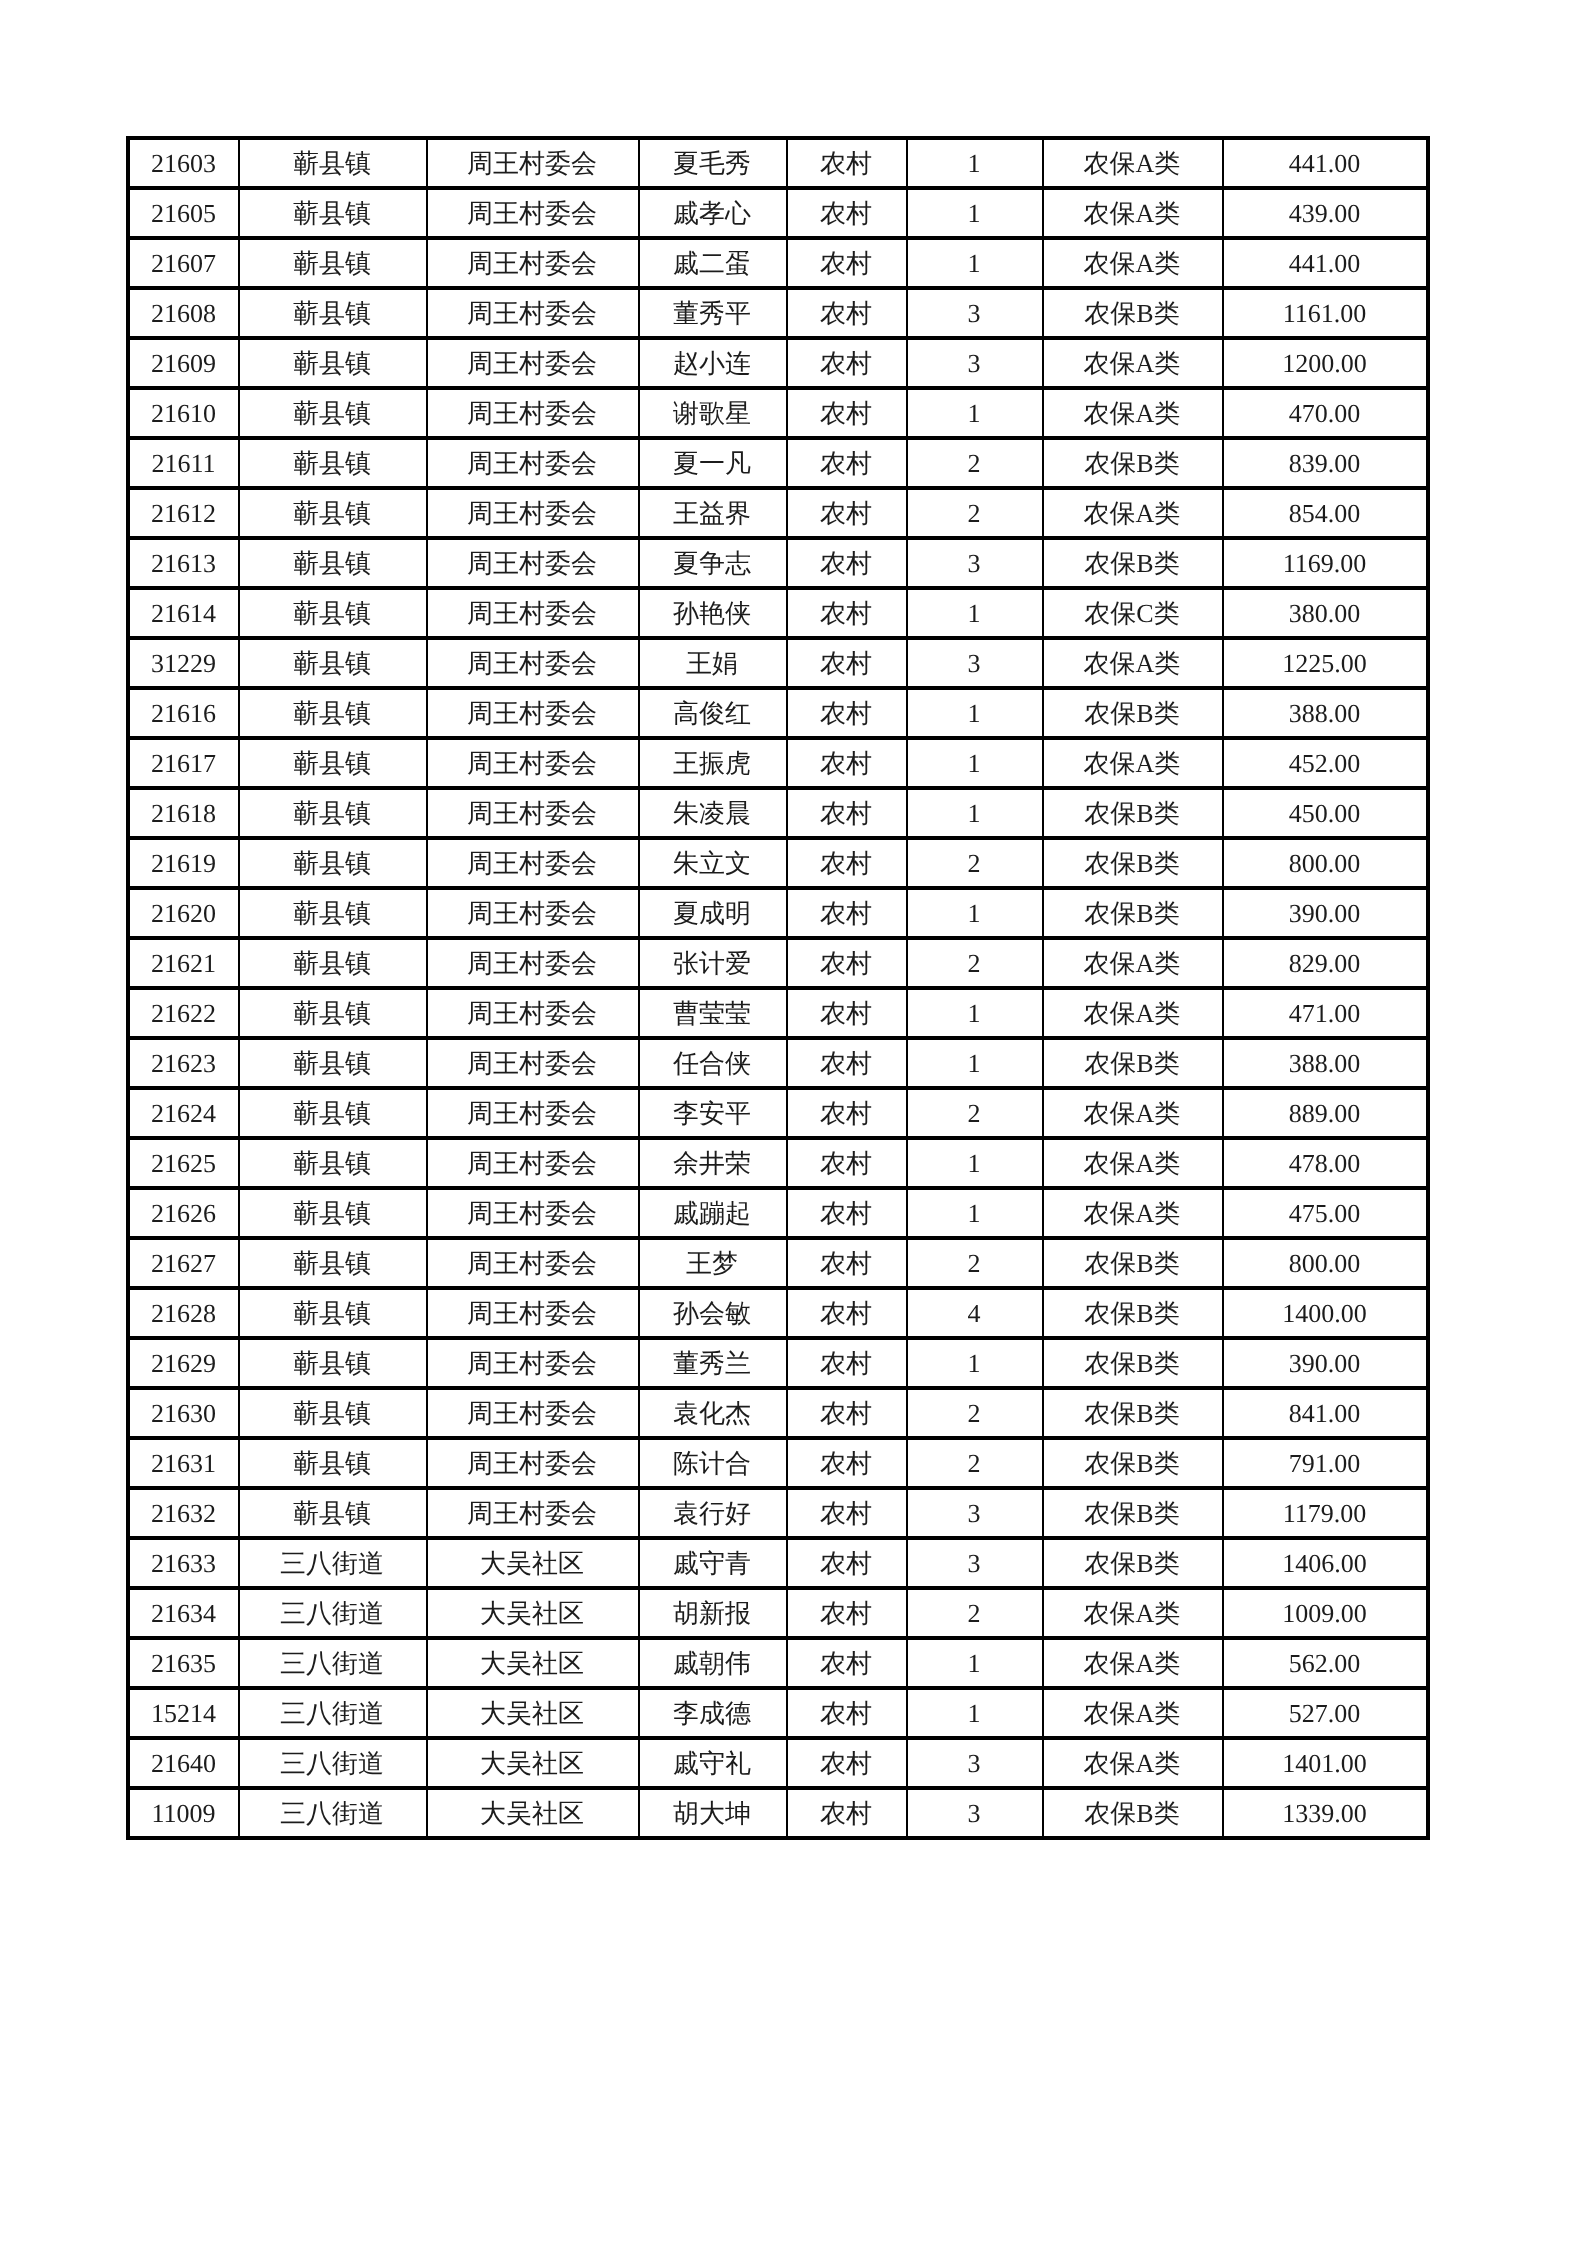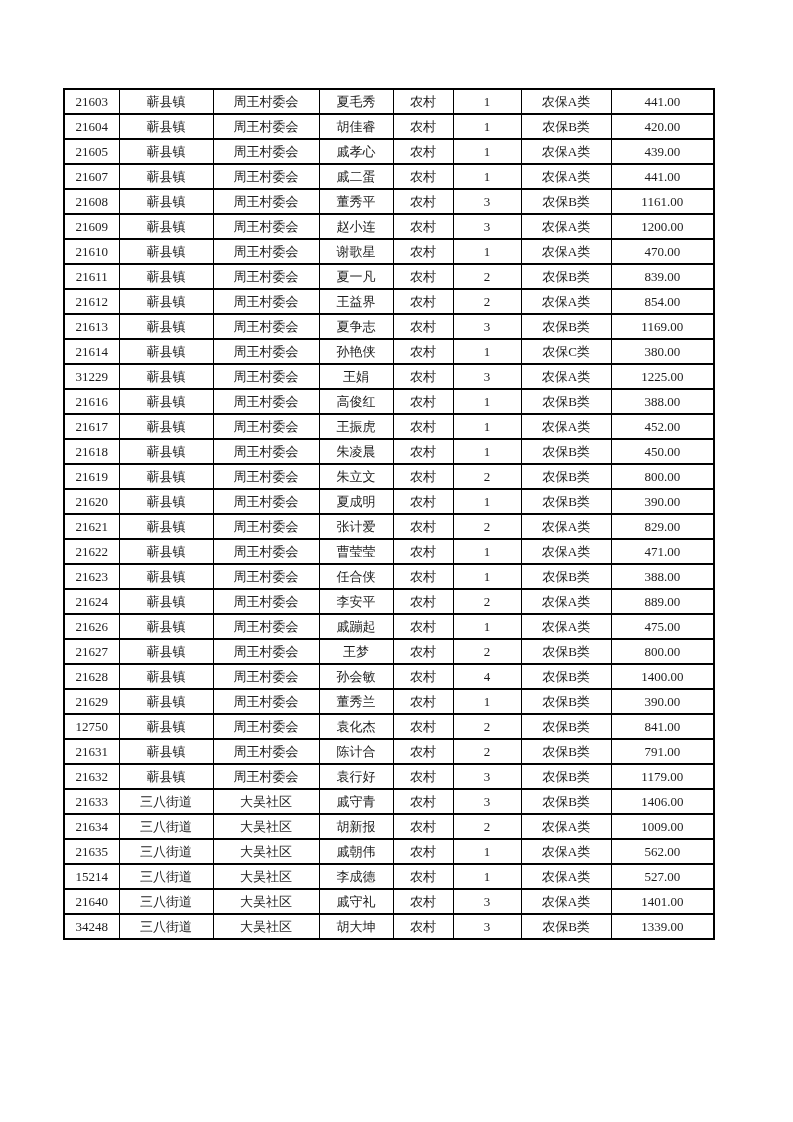--- a/index.html
+++ b/index.html
@@ -11,21 +11,21 @@
     height: 1122px;
     background: #ffffff;
     overflow: hidden;
     position: relative;
     font-family: "Liberation Serif", "DejaVu Serif", serif;
     color: #1c1c1c;
   }
   .sheet {
     position: absolute;
     left: 63px;
-    top: 88px;
+    top: 68px;
   }
   table.roster {
     border-collapse: collapse;
     table-layout: fixed;
     width: 650px;
     border: 2px solid #000;
   }
   table.roster td {
     border: 1px solid #000;
     border-top-width: 2px;
@@ -69,30 +69,20 @@
           <td>21603</td>
           <td>蕲县镇</td>
           <td>周王村委会</td>
           <td>夏毛秀</td>
           <td>农村</td>
           <td>1</td>
           <td>农保A类</td>
           <td>441.00</td>
         </tr>
         <tr>
-          <td>21604</td>
-          <td>蕲县镇</td>
-          <td>周王村委会</td>
-          <td>胡佳睿</td>
-          <td>农村</td>
-          <td>1</td>
-          <td>农保B类</td>
-          <td>420.00</td>
-        </tr>
-        <tr>
           <td>21605</td>
           <td>蕲县镇</td>
           <td>周王村委会</td>
           <td>戚孝心</td>
           <td>农村</td>
           <td>1</td>
           <td>农保A类</td>
           <td>439.00</td>
         </tr>
         <tr>
@@ -269,20 +259,30 @@
           <td>21624</td>
           <td>蕲县镇</td>
           <td>周王村委会</td>
           <td>李安平</td>
           <td>农村</td>
           <td>2</td>
           <td>农保A类</td>
           <td>889.00</td>
         </tr>
         <tr>
+          <td>21625</td>
+          <td>蕲县镇</td>
+          <td>周王村委会</td>
+          <td>余井荣</td>
+          <td>农村</td>
+          <td>1</td>
+          <td>农保A类</td>
+          <td>478.00</td>
+        </tr>
+        <tr>
           <td>21626</td>
           <td>蕲县镇</td>
           <td>周王村委会</td>
           <td>戚蹦起</td>
           <td>农村</td>
           <td>1</td>
           <td>农保A类</td>
           <td>475.00</td>
         </tr>
         <tr>
@@ -309,21 +309,21 @@
           <td>21629</td>
           <td>蕲县镇</td>
           <td>周王村委会</td>
           <td>董秀兰</td>
           <td>农村</td>
           <td>1</td>
           <td>农保B类</td>
           <td>390.00</td>
         </tr>
         <tr>
-          <td>12750</td>
+          <td>21630</td>
           <td>蕲县镇</td>
           <td>周王村委会</td>
           <td>袁化杰</td>
           <td>农村</td>
           <td>2</td>
           <td>农保B类</td>
           <td>841.00</td>
         </tr>
         <tr>
           <td>21631</td>
@@ -389,21 +389,21 @@
           <td>21640</td>
           <td>三八街道</td>
           <td>大吴社区</td>
           <td>戚守礼</td>
           <td>农村</td>
           <td>3</td>
           <td>农保A类</td>
           <td>1401.00</td>
         </tr>
         <tr>
-          <td>34248</td>
+          <td>11009</td>
           <td>三八街道</td>
           <td>大吴社区</td>
           <td>胡大坤</td>
           <td>农村</td>
           <td>3</td>
           <td>农保B类</td>
           <td>1339.00</td>
         </tr>
       </tbody>
   </table>

